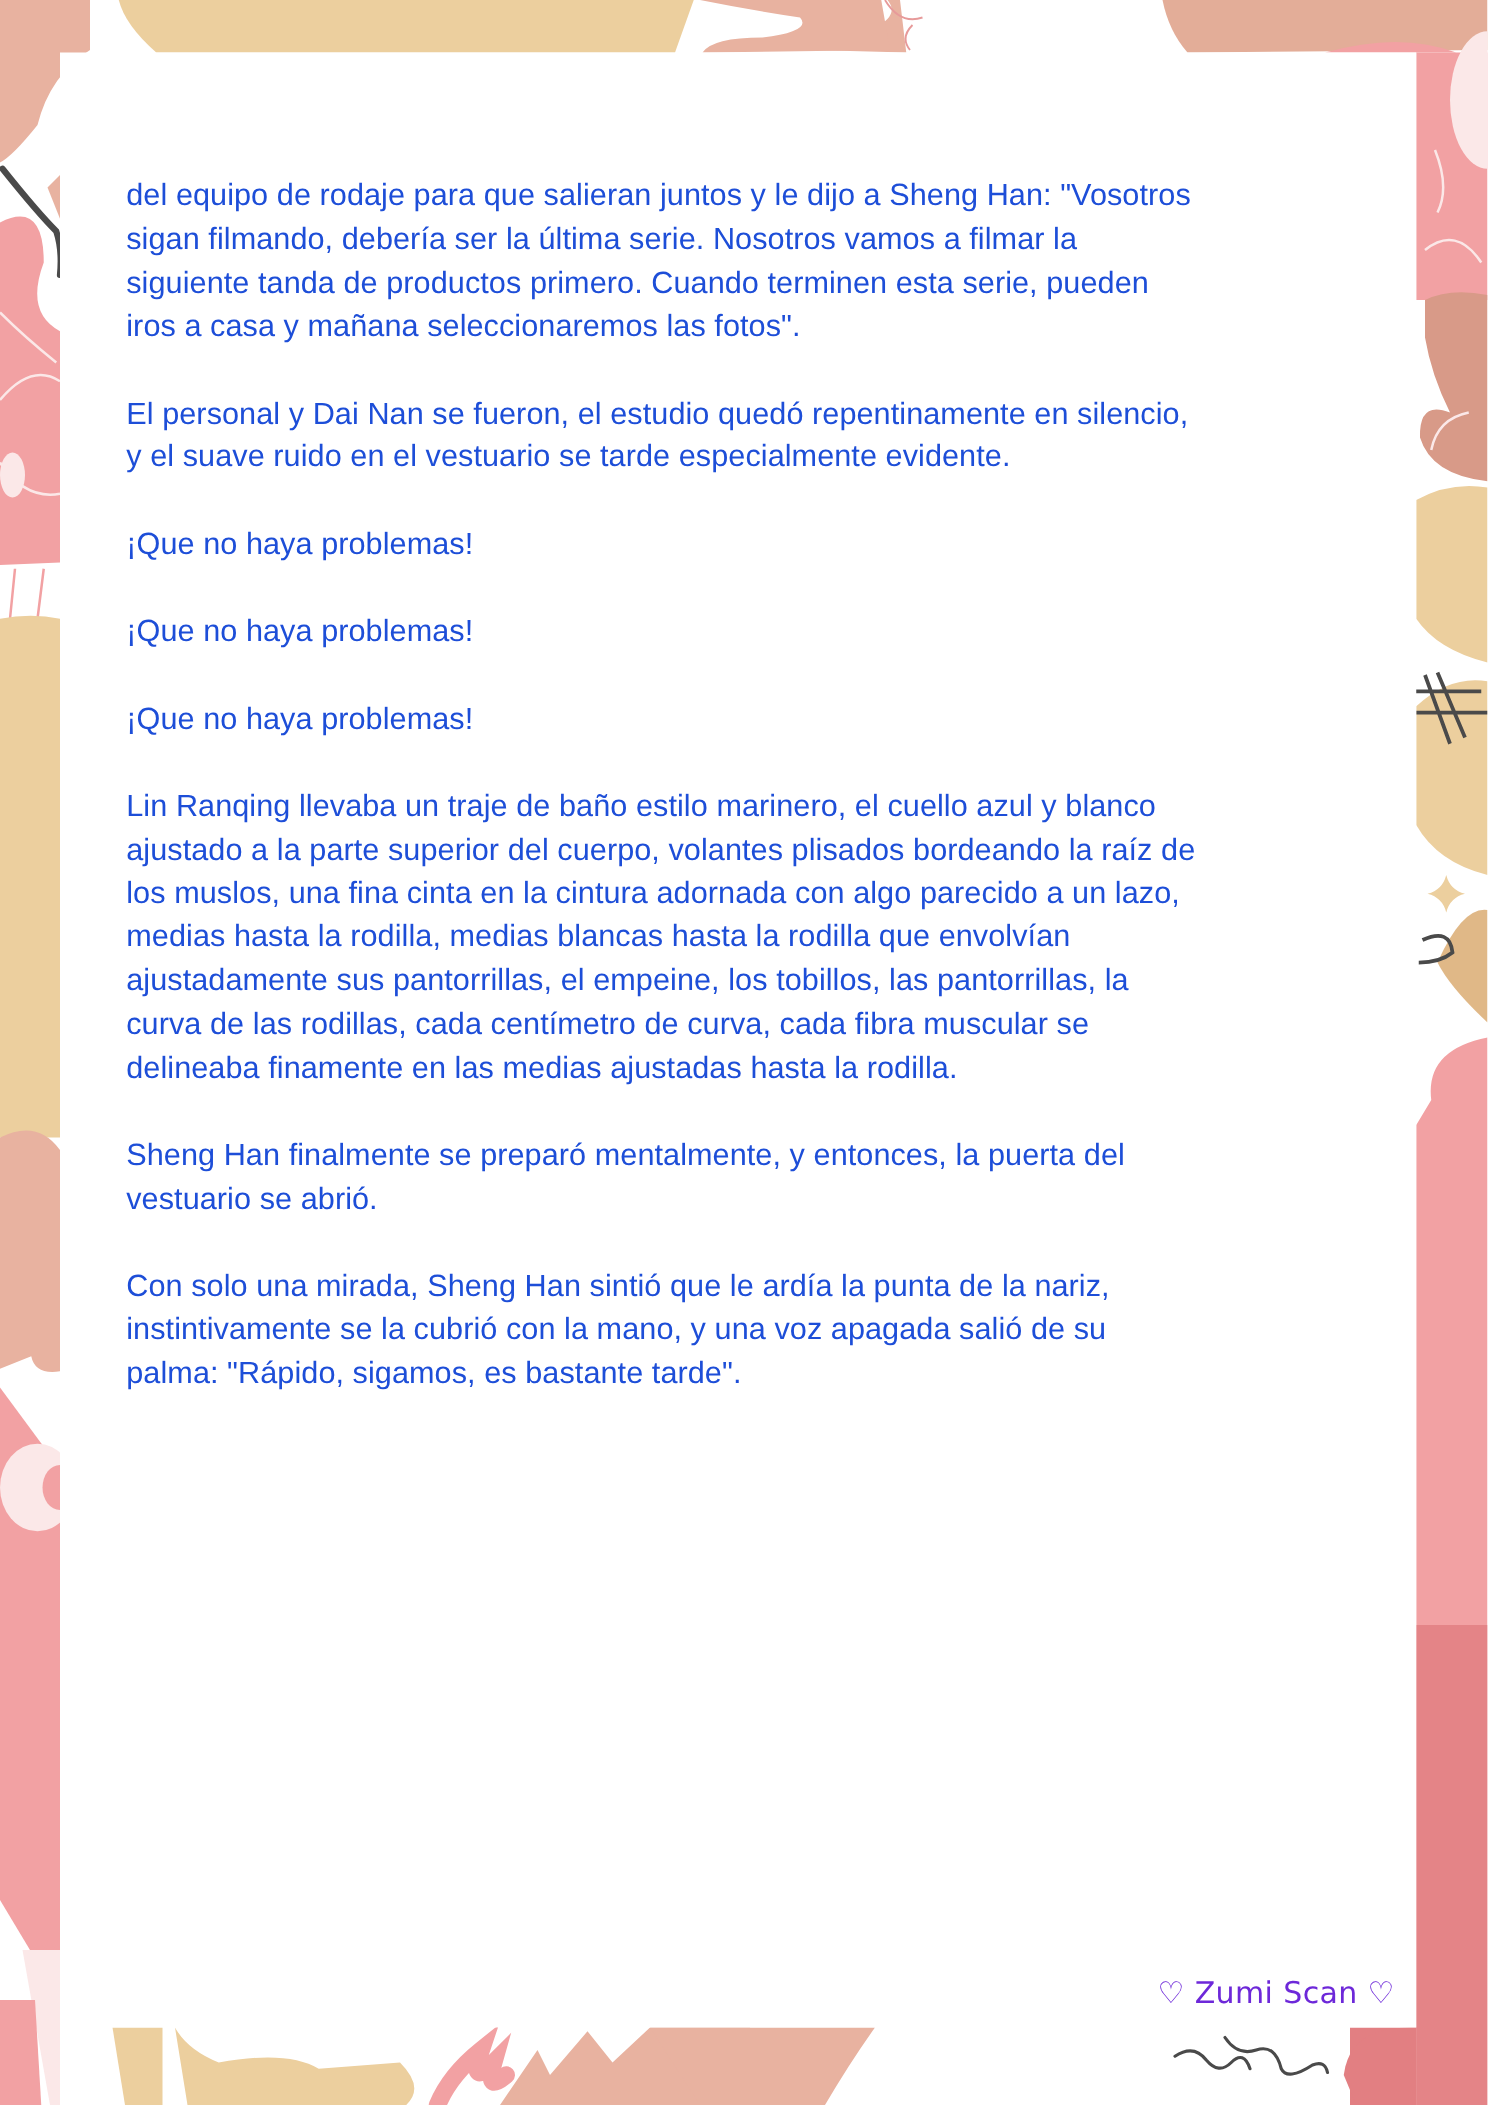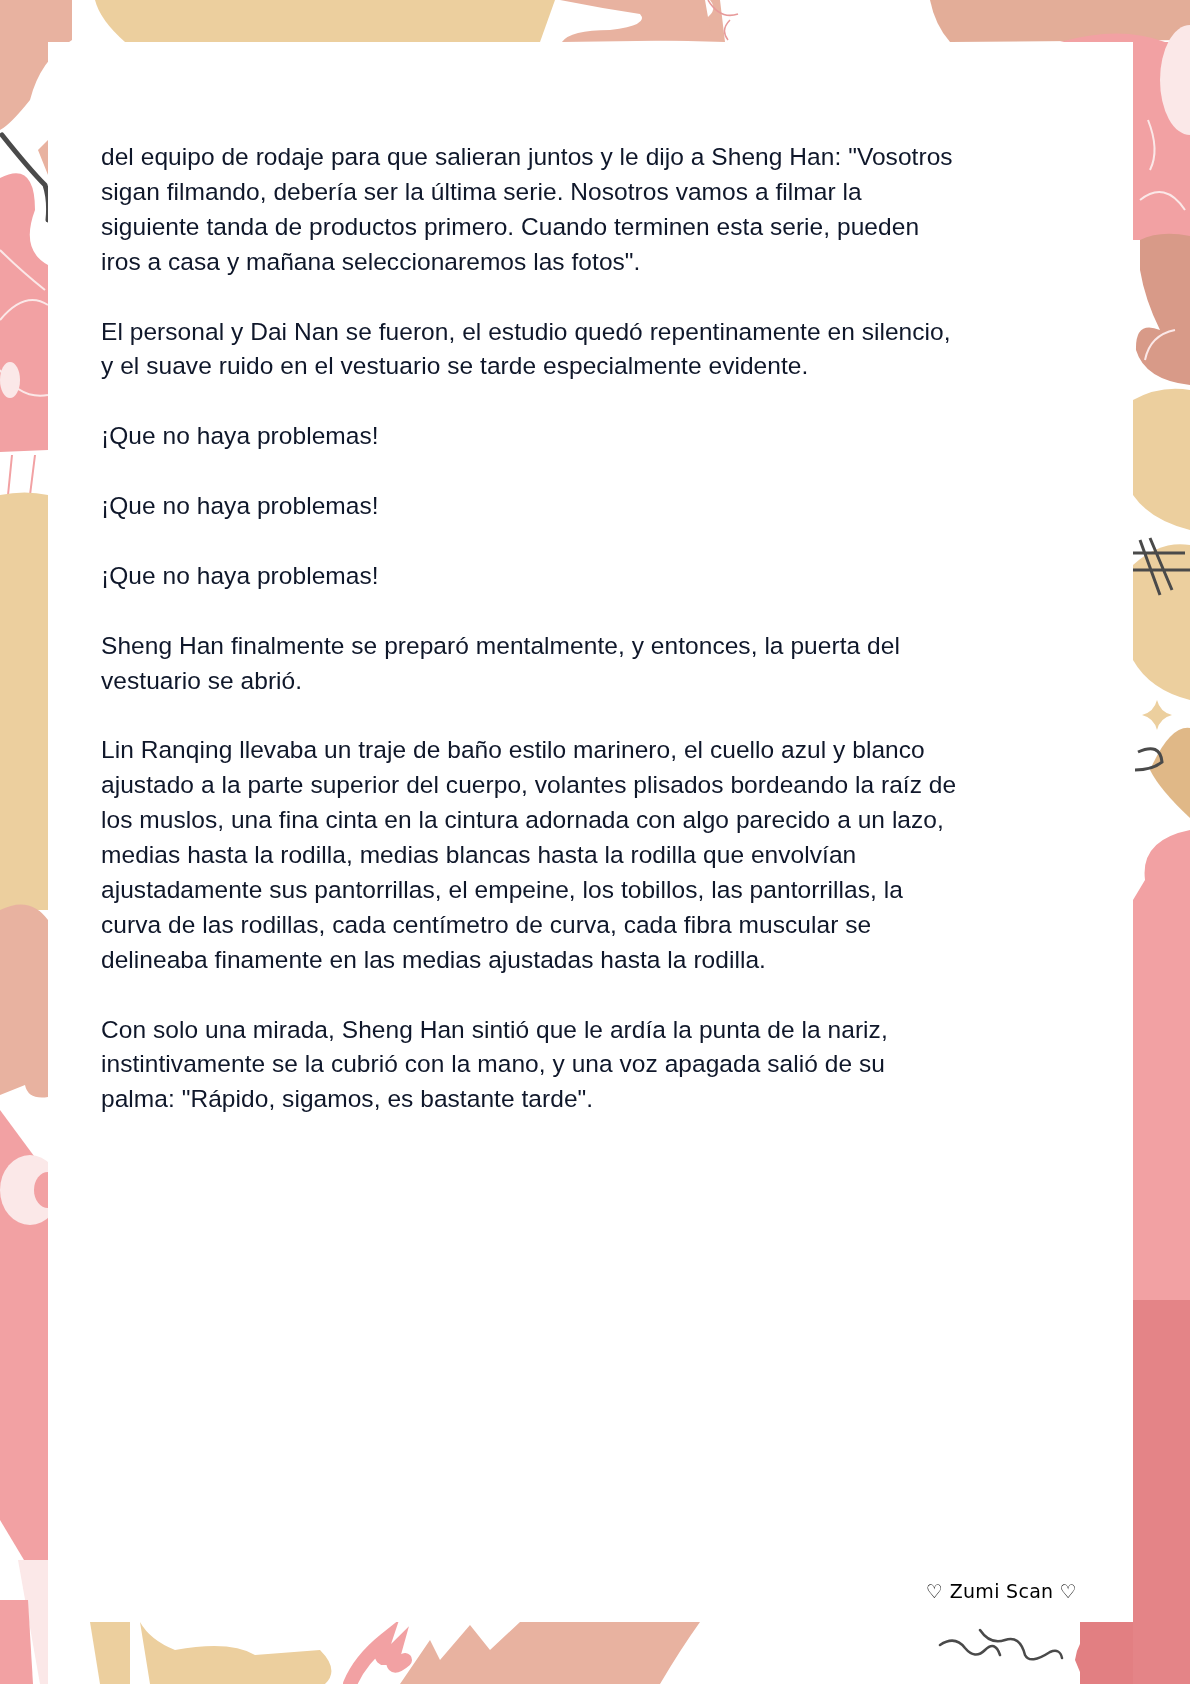--- a/index.html
+++ b/index.html
@@ -13,34 +13,34 @@
   .panel {
     position: absolute;
     left: 48px; top: 42px;
     width: 1085px; height: 1580px;
     background: #ffffff;
   }
   .text-block {
     position: absolute;
     left: 101px; top: 140px;
     width: 990px;
-    color: #0f172a;
+    color: #1d4ed8;
     font-size: 24.5px;
     line-height: 34.9px;
     letter-spacing: 0.05px;
   }
   .text-block p {
     margin: 0 0 34.9px 0;
     white-space: pre-line;
   }
   .watermark {
     position: absolute;
     left: 926px; top: 1580px;
-    color: #000000;
-    font-size: 19px;
+    color: #6d28d9;
+    font-size: 24px;
     font-family: "DejaVu Sans", sans-serif;
     letter-spacing: 0.3px;
   }
 </style>
 </head>
 <body>
 
 <svg class="deco" width="1190" height="1684" viewBox="0 0 1190 1684" style="left:0;top:0;">
 
   <path d="M95 0 L555 0 L540 42 L125 42 Q100 20 95 0 Z" fill="#eccf9e"></path>
@@ -94,27 +94,27 @@
 <div class="text-block">
   <p>del equipo de rodaje para que salieran juntos y le dijo a Sheng Han: "Vosotros
 sigan filmando, debería ser la última serie. Nosotros vamos a filmar la
 siguiente tanda de productos primero. Cuando terminen esta serie, pueden
 iros a casa y mañana seleccionaremos las fotos".</p>
   <p>El personal y Dai Nan se fueron, el estudio quedó repentinamente en silencio,
 y el suave ruido en el vestuario se tarde especialmente evidente.</p>
   <p>¡Que no haya problemas!</p>
   <p>¡Que no haya problemas!</p>
   <p>¡Que no haya problemas!</p>
-  <p>Sheng Han finalmente se preparó mentalmente, y entonces, la puerta del
-vestuario se abrió.</p>
   <p>Lin Ranqing llevaba un traje de baño estilo marinero, el cuello azul y blanco
 ajustado a la parte superior del cuerpo, volantes plisados bordeando la raíz de
 los muslos, una fina cinta en la cintura adornada con algo parecido a un lazo,
 medias hasta la rodilla, medias blancas hasta la rodilla que envolvían
 ajustadamente sus pantorrillas, el empeine, los tobillos, las pantorrillas, la
 curva de las rodillas, cada centímetro de curva, cada fibra muscular se
 delineaba finamente en las medias ajustadas hasta la rodilla.</p>
+  <p>Sheng Han finalmente se preparó mentalmente, y entonces, la puerta del
+vestuario se abrió.</p>
   <p>Con solo una mirada, Sheng Han sintió que le ardía la punta de la nariz,
 instintivamente se la cubrió con la mano, y una voz apagada salió de su
 palma: "Rápido, sigamos, es bastante tarde".</p>
 </div>
 
 <div class="watermark">♡ Zumi Scan ♡</div>
 
 </body></html>

